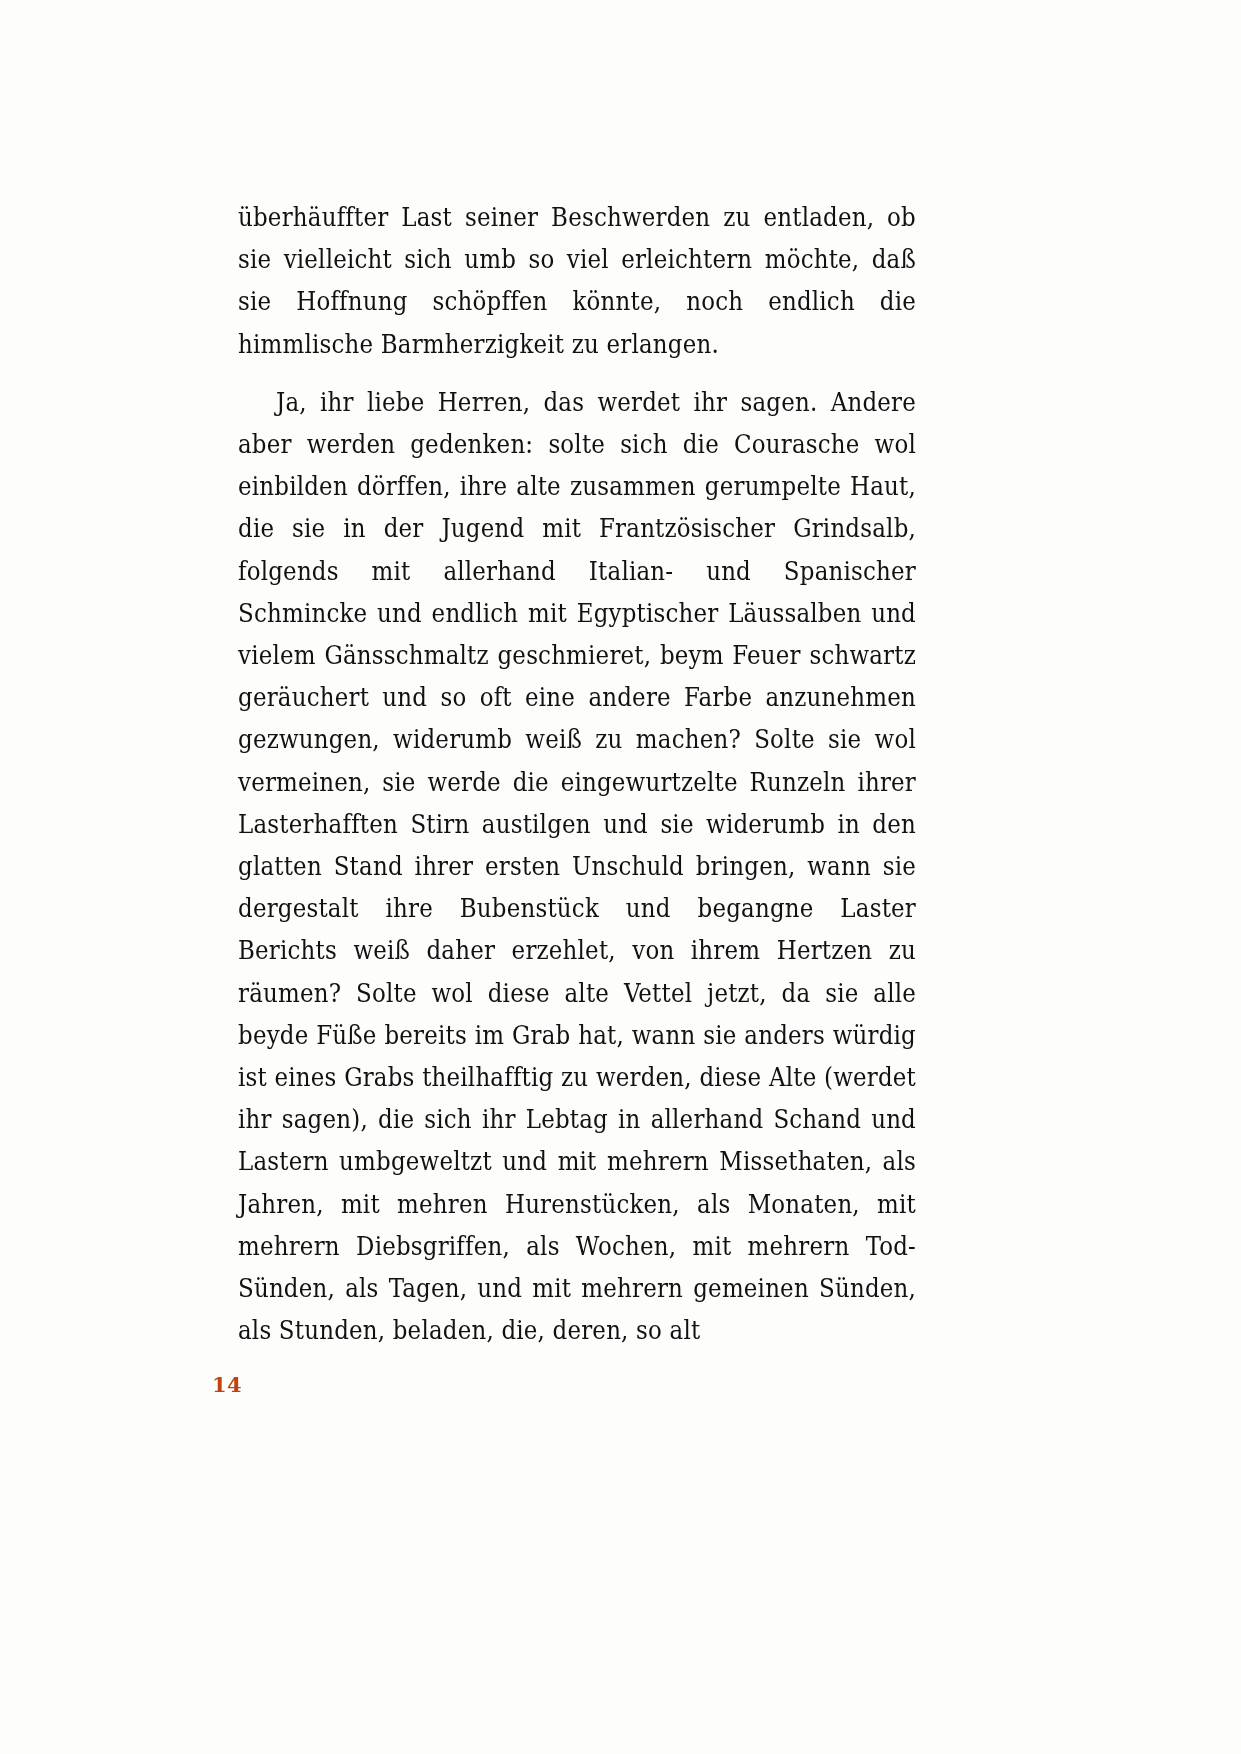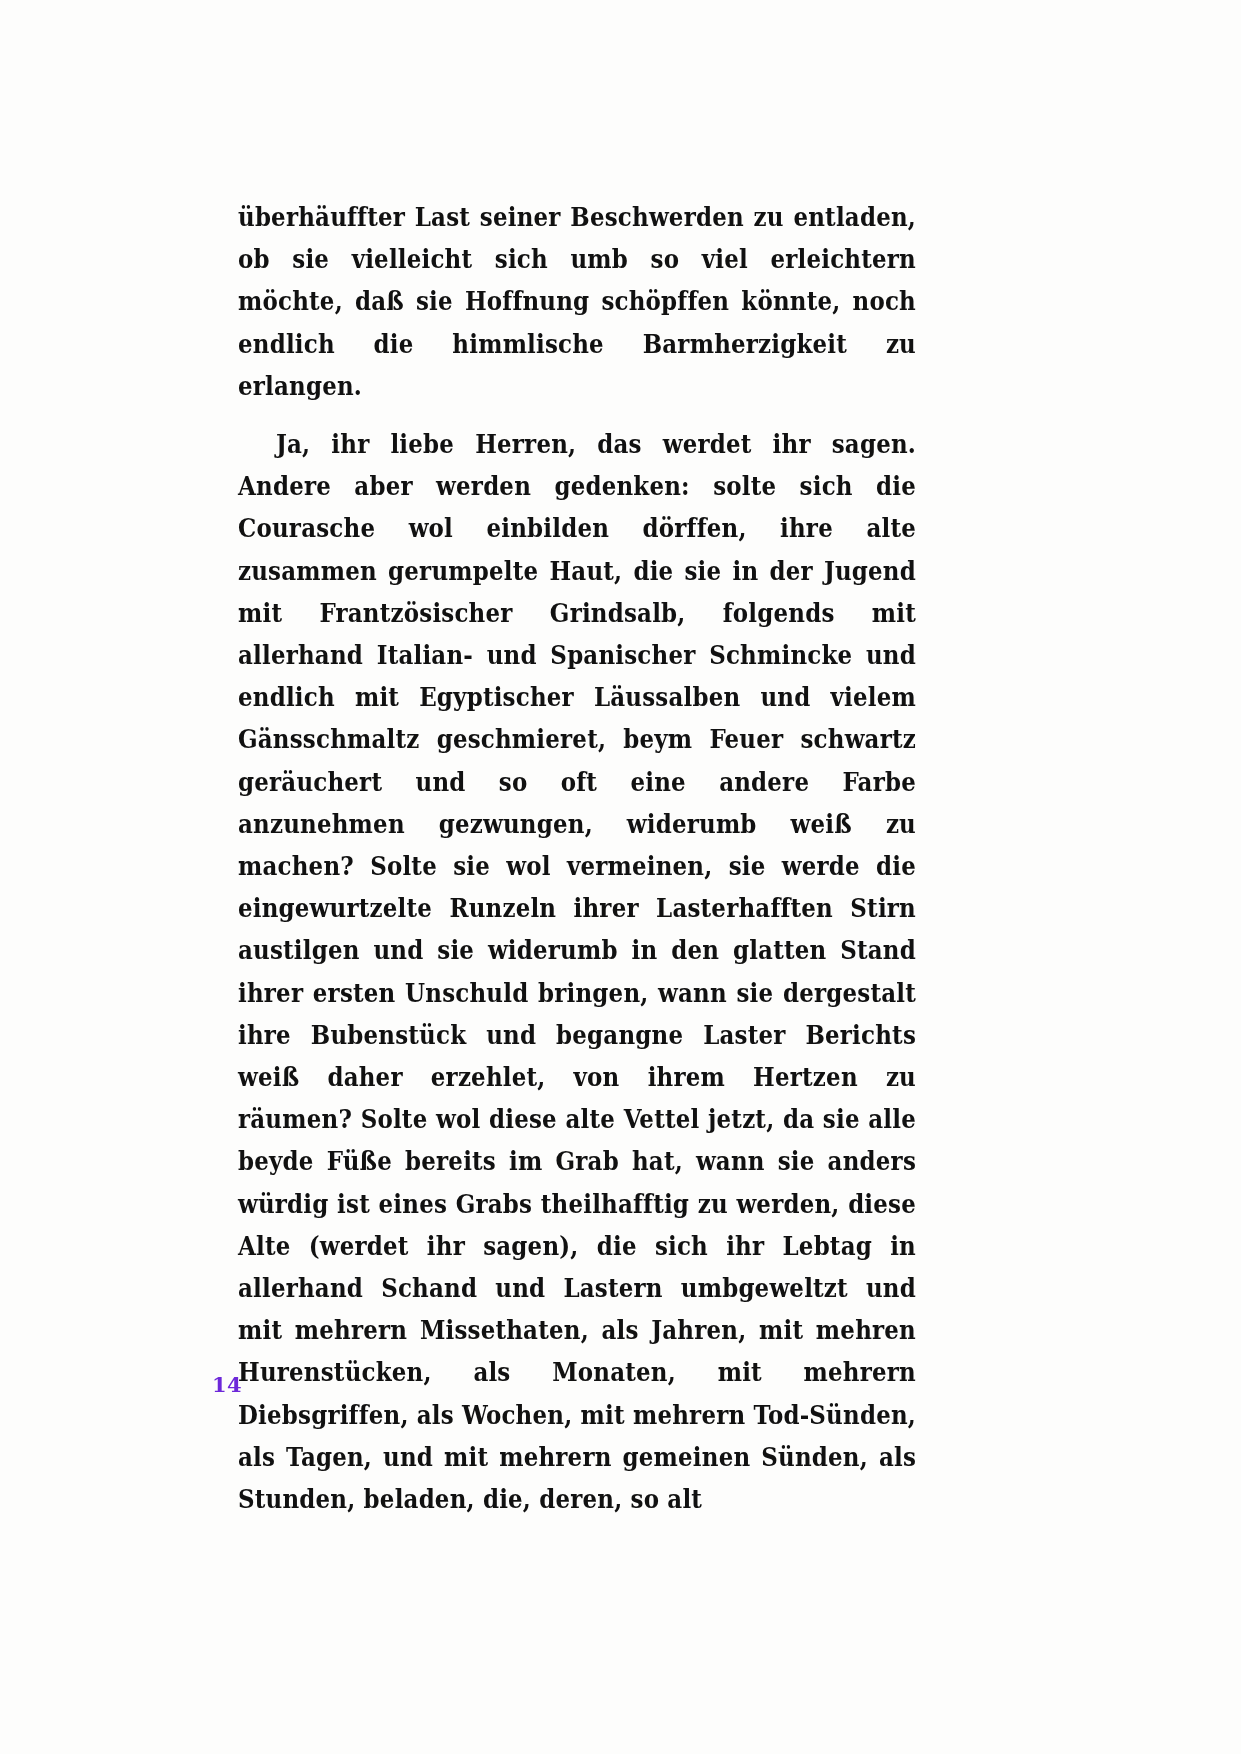--- a/index.html
+++ b/index.html
@@ -29,21 +29,21 @@
     top: 196px;
     width: 678px;
   }
   .para {
     margin: 0;
     font-size: 25.5px;
     line-height: 42.2px;
     letter-spacing: 0.2px;
     text-align: justify;
     text-justify: inter-word;
-    font-weight: 700;
+    font-weight: 400;
     font-family: "DejaVu Serif", serif;
     color: #111111;
   }
   .para.indent {
     text-indent: 38px;
   }
   .para + .para {
     margin-top: 16px;
   }
   
@@ -51,21 +51,21 @@
     font-stretch: semi-condensed;
     -webkit-font-smoothing: antialiased;
   }
   .page-number {
     position: absolute;
     left: 212px;
     top: 1372px;
     font-size: 21px;
     font-weight: 700;
     font-family: "DejaVu Serif", serif;
-    color: #6d28d9;
+    color: #c2410c;
     letter-spacing: 0.5px;
   }
 </style>
 </head>
 <body>
 
 <div class="page">
 
   <div class="text-block fraktur">
     <p class="para">überhäuffter Last seiner Beschwerden zu entladen, ob sie vielleicht sich umb so viel erleichtern möchte, daß sie Hoffnung schöpffen könnte, noch endlich die himmlische Barmherzigkeit zu erlangen.</p>

